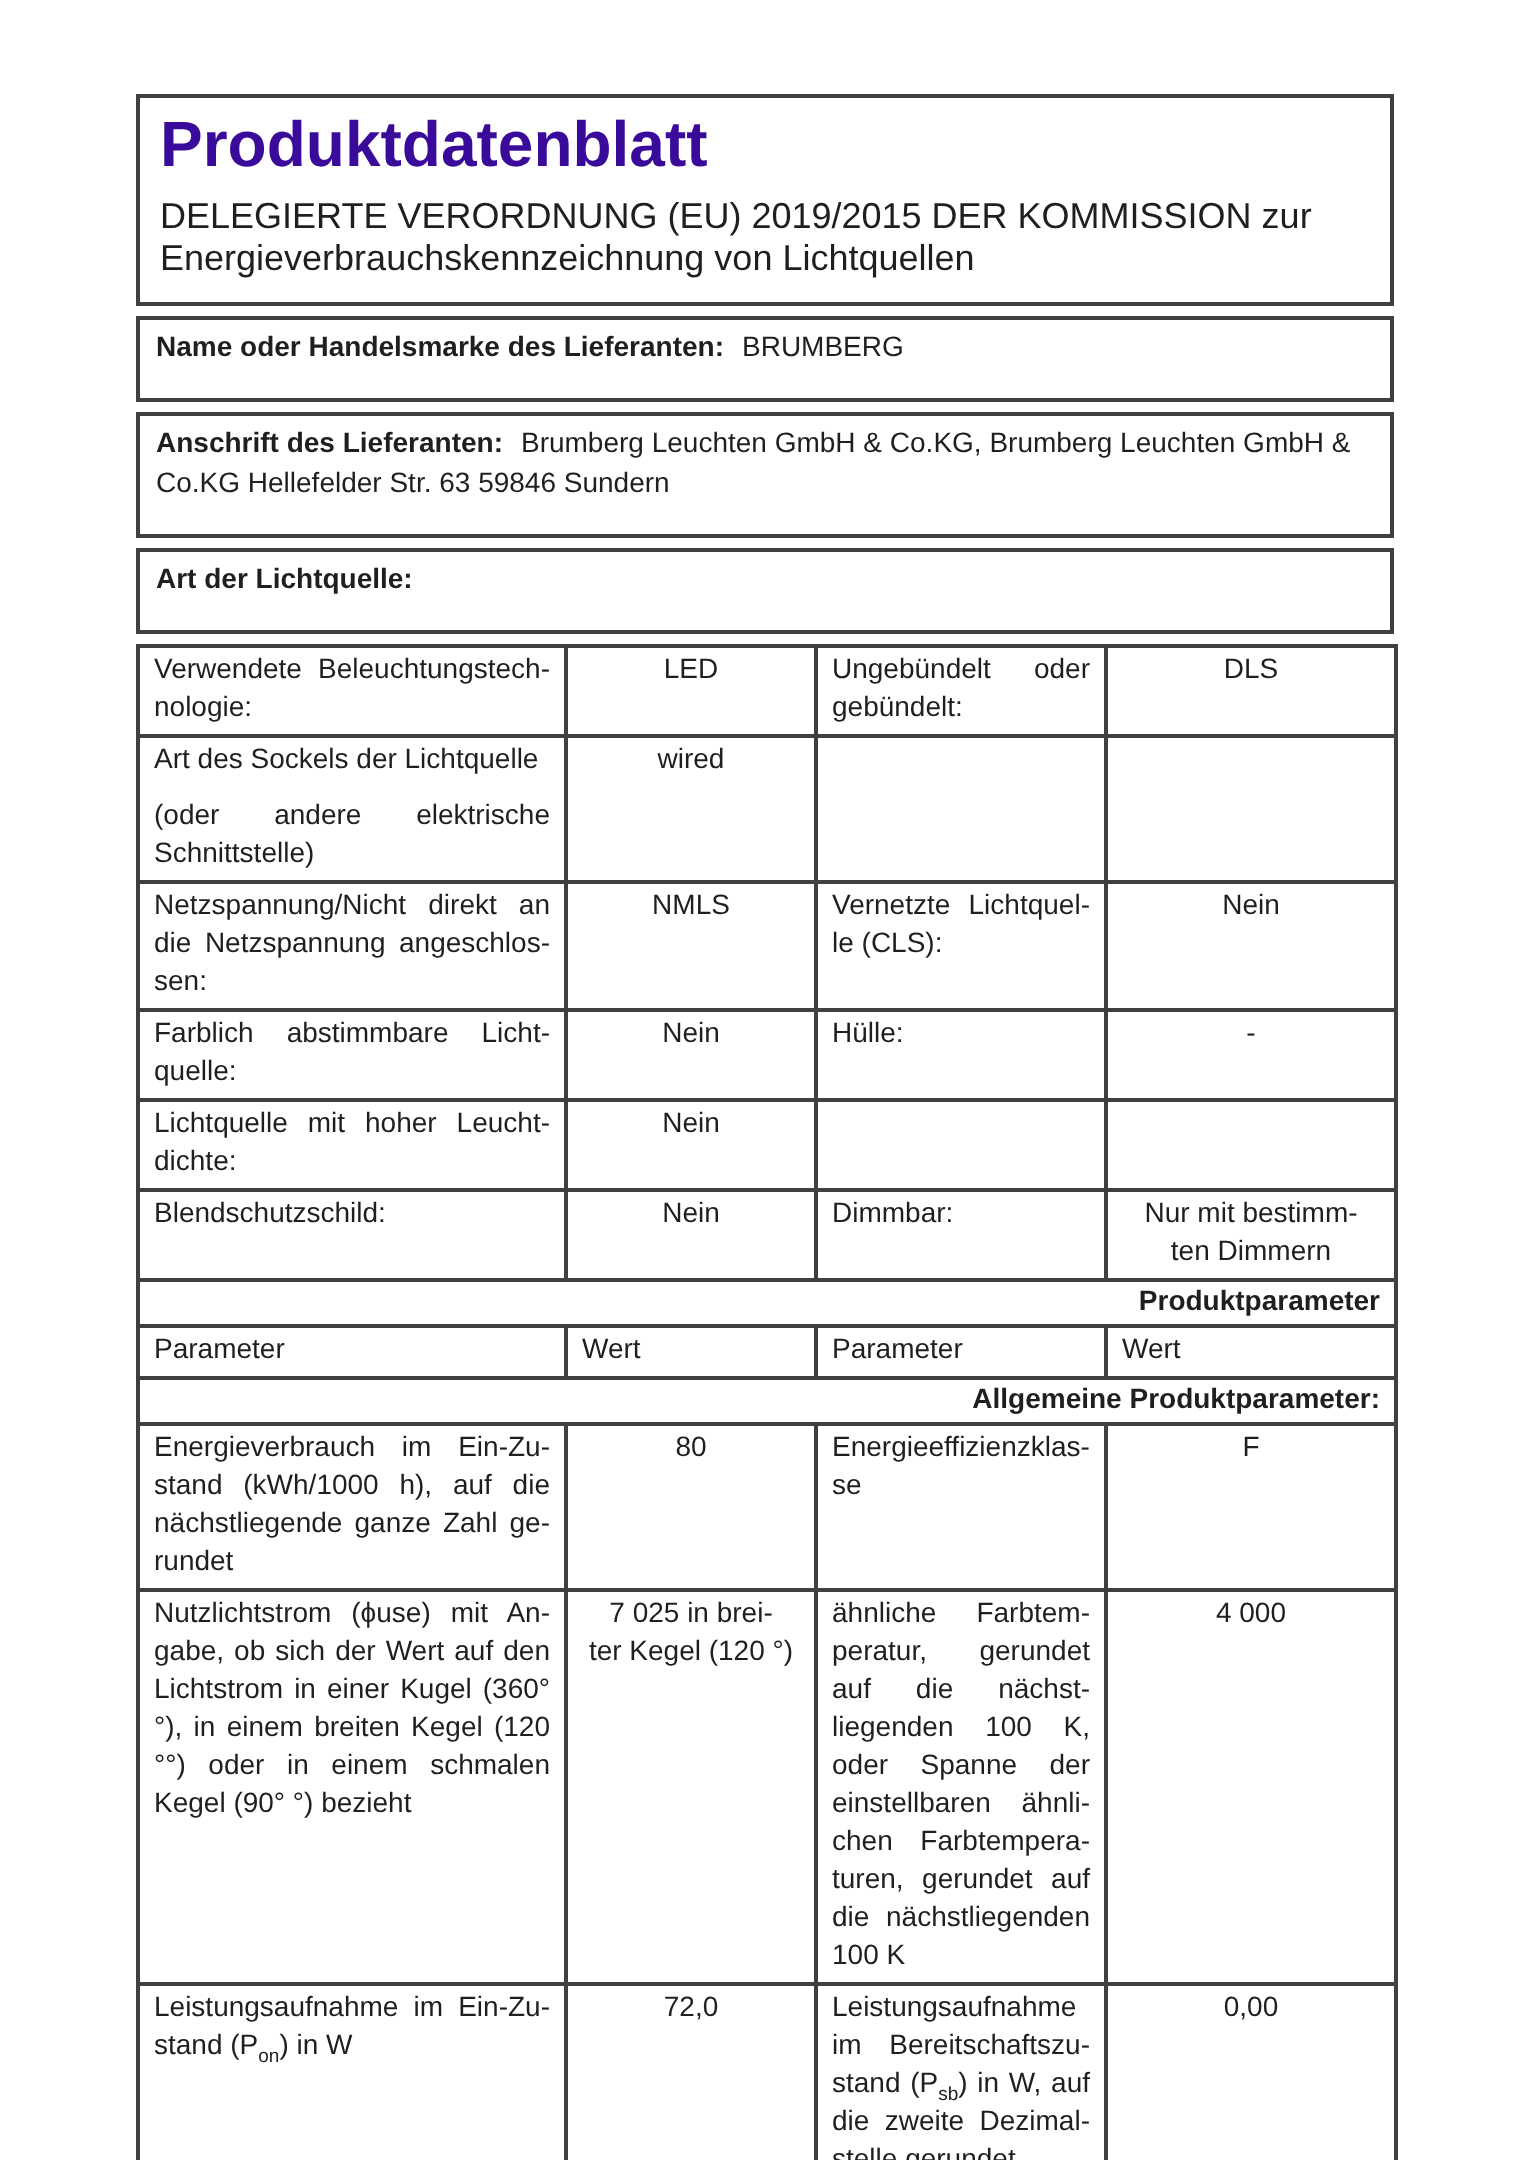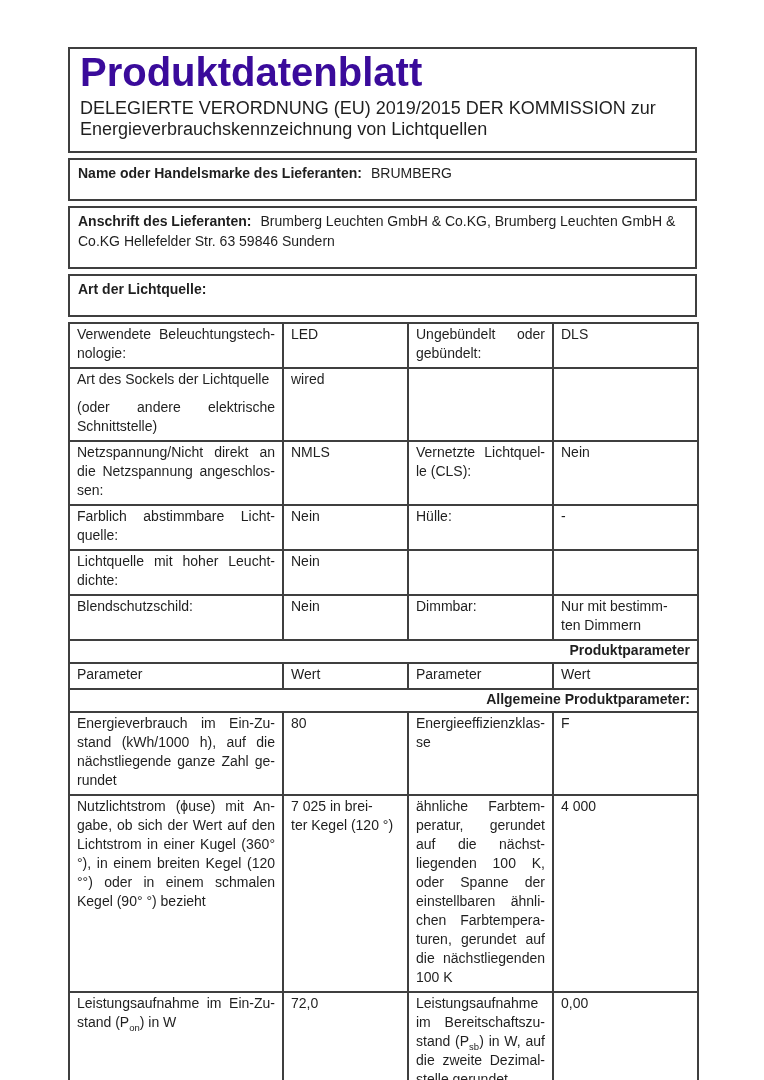--- a/index.html
+++ b/index.html
@@ -8,36 +8,36 @@
   body {
     width:764px; height:1080px; background:#ffffff; overflow:hidden;
     font-family:"Liberation Sans", sans-serif;
     font-size:14px; line-height:19px; color:var(--ink);
   }
   .page { padding:47px 67px 0 68px; }
 
   .box { border:2px solid var(--line); margin-bottom:5px; padding:3px 8px 16px; line-height:20px; }
   .title-box { padding:5px 10px 11px; }
   .doc-title {
-    margin:0 0 8px 0; font-size:40px; line-height:36px; font-weight:bold;
+    margin:0 0 8px 0; font-size:32px; line-height:36px; font-weight:bold;
     color:var(--accent); letter-spacing:0;
   }
   .doc-subtitle { margin:0; font-size:18px; line-height:21px; }
   .label { font-weight:bold; }
   .label + .value { margin-left:9px; }
   .section-heading { font-weight:bold;text-align:right; }
 
   table.params { border-collapse:collapse; width:100%; table-layout:fixed; }
   table.params td {
     border:2px solid var(--line);
     padding:1px 7px 4px 7px;
     vertical-align:top;
   }
   td.just { text-align:justify; }
-  td.center { }
+  td.center { text-align:center; }
   td.pre { white-space:pre-line; }
   tr.span-row td { text-align:right; font-weight:bold; padding:0 7px 2px; }
   td .cellp { margin:0 0 9px 0; }
   td .cellp:last-child { margin-bottom:0; }
   sub { font-size:9.5px; line-height:0; }
 </style>
 </head>
 <body>
 
 <div class="page">

